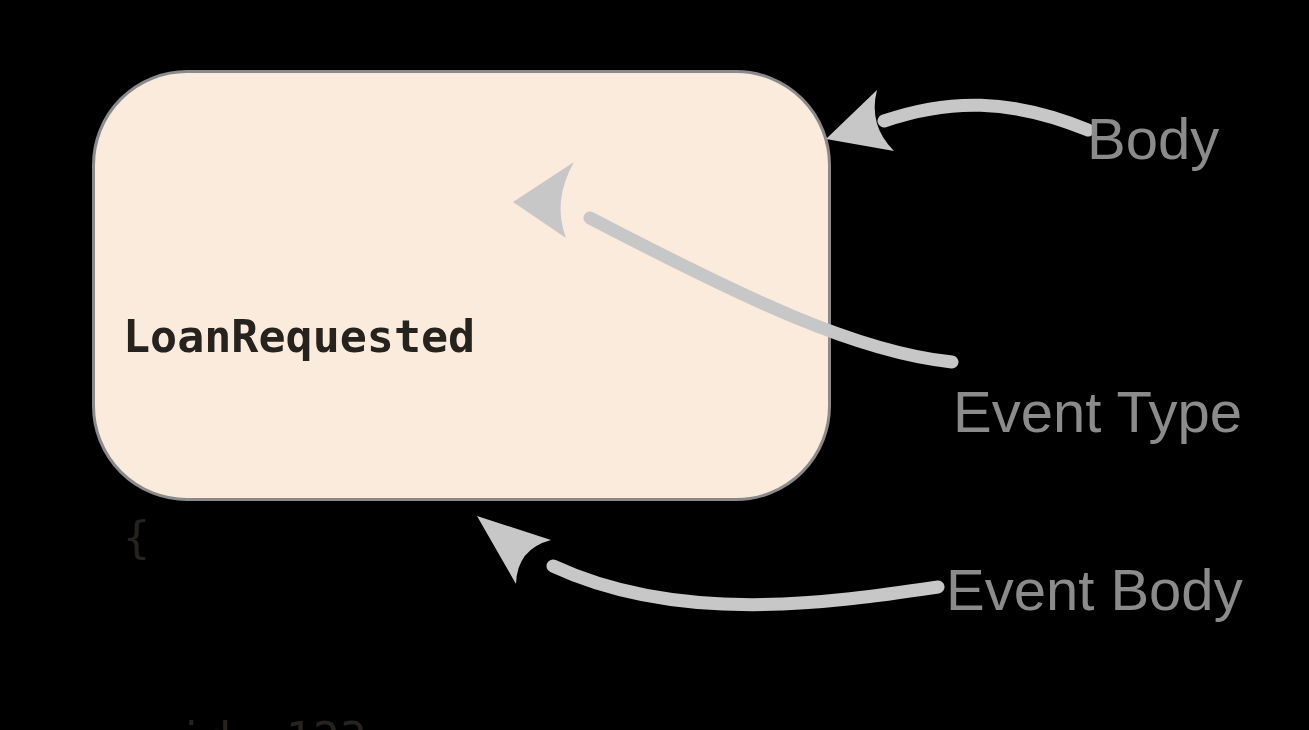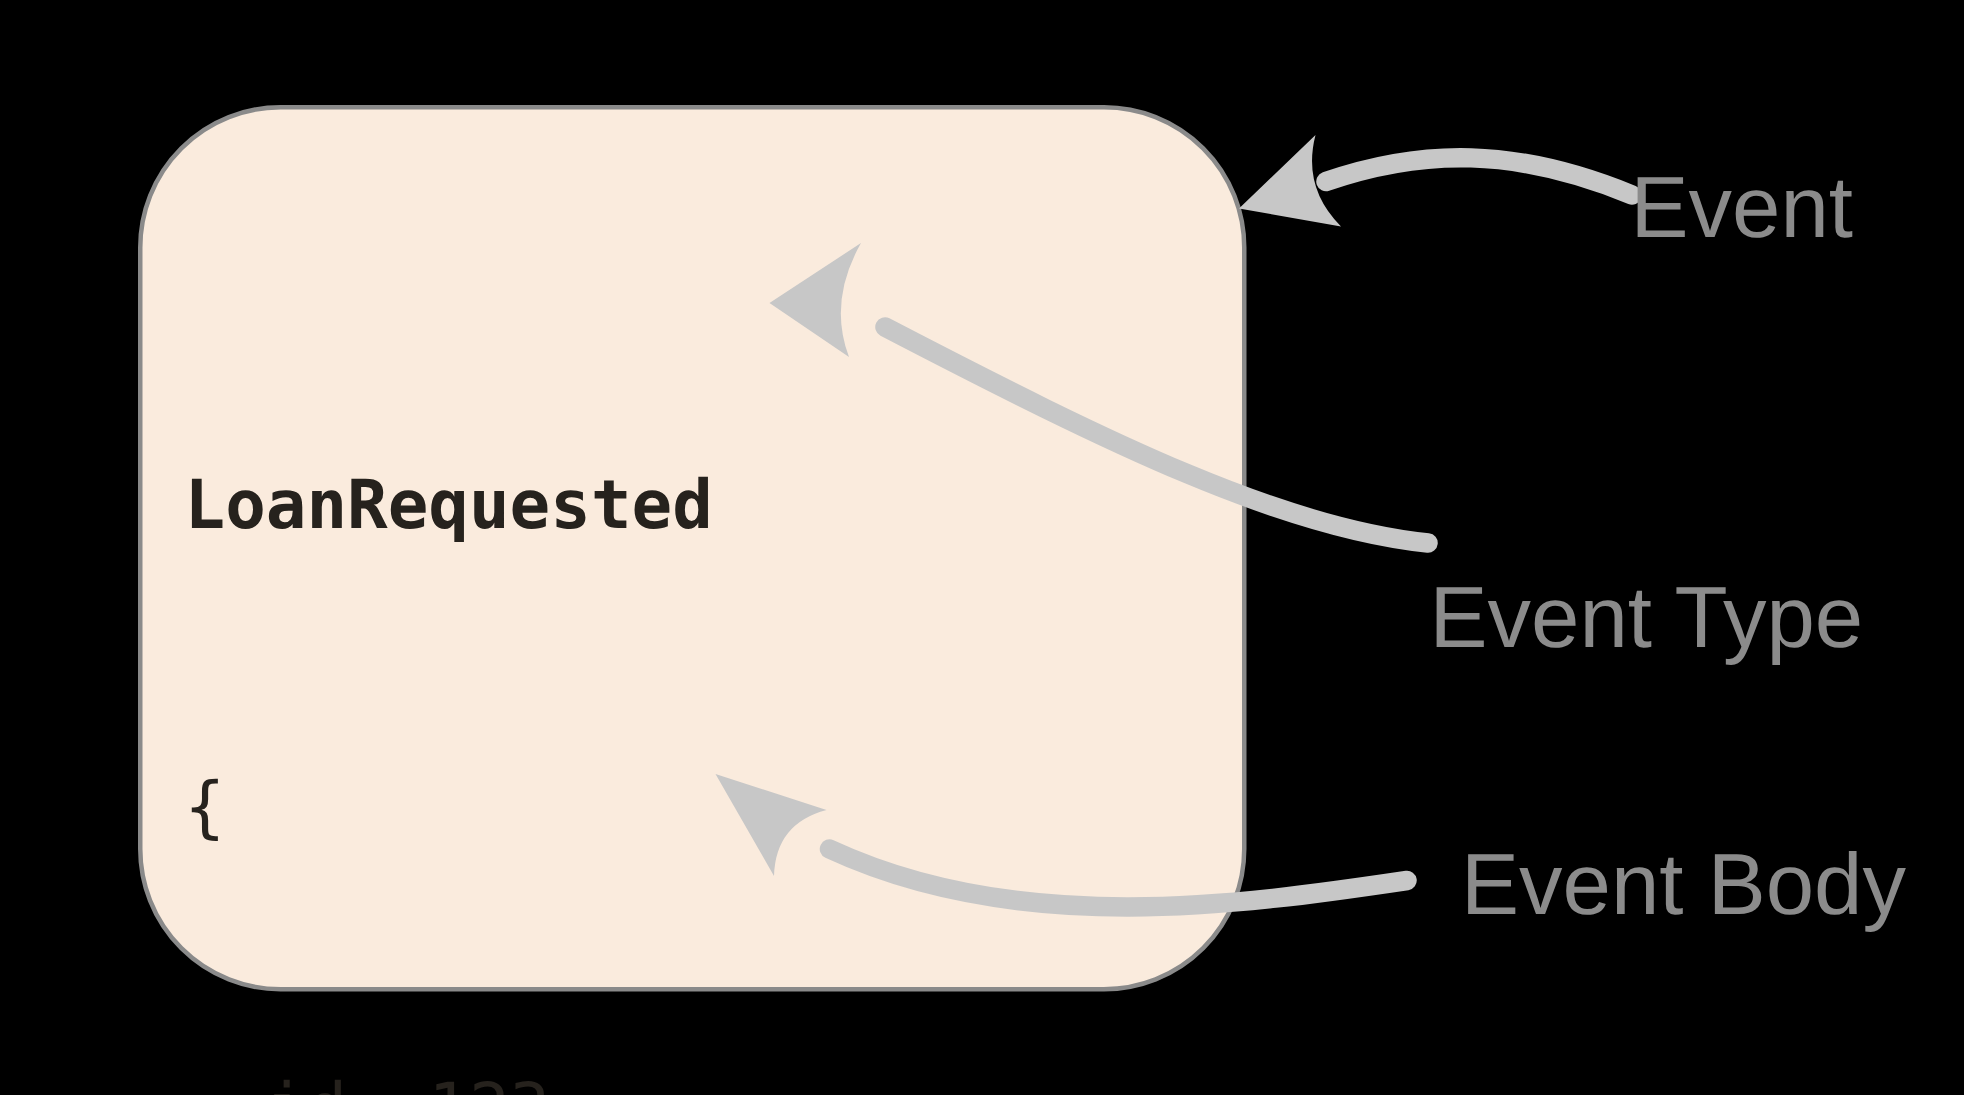--- a/index.html
+++ b/index.html
@@ -18,21 +18,21 @@
     height: 730px;
     background: var(--background);
     overflow: hidden;
     font-family: "Liberation Sans", sans-serif;
   }
   .event-card {
     position: absolute;
     left: 92px;
     top: 70px;
     width: 739px;
-    height: 591px;
+    height: 431px;
     background: var(--card-fill);
     border: 3px solid var(--card-border);
     border-radius: 95px;
   }
   .code {
     position: absolute;
     left: 28px;
     top: 96px;
     font-family: "DejaVu Sans Mono", "Liberation Mono", monospace;
     font-size: 45px;
@@ -58,21 +58,21 @@
   .anno-label {
     position: absolute;
     font-size: 58px;
     line-height: 1;
     color: var(--label-text);
     white-space: nowrap;
     text-shadow: 1px 2px 1px rgba(0,0,0,0.35);
   }
   .label-event { left: 1087px; top: 110px; }
   .label-event-type { left: 953px; top: 338px; margin-top: 45px; }
-  .label-event-body { left: 974px; top: 561px; text-align: right; }
+  .label-event-body { left: 946px; top: 561px; text-align: right; }
 </style>
 </head>
 <body>
 
 <div class="stage">
 
   <div class="event-card">
     <div class="code">
       <div class="code-title">LoanRequested</div>
       <div class="code-line">{</div>
@@ -94,17 +94,17 @@
       <path class="tail" d="M 952 362 C 855 352, 742 297, 590 218"></path>
       <path class="head" d="M 513 202 L 574 162 Q 552 201 566 238 Z"></path>
     </g>
 
     <g>
       <path class="tail" d="M 938 587 C 830 603, 680 625, 553 566"></path>
       <path class="head" d="M 477 516 L 551 540 Q 517 549 516 584 Z"></path>
     </g>
   </svg>
 
-  <div class="anno-label label-event">Event</div>
+  <div class="anno-label label-event">Body</div>
   <div class="anno-label label-event-type">Event Type</div>
   <div class="anno-label label-event-body">Event Body</div>
 
 </div>
 
 </body></html>

